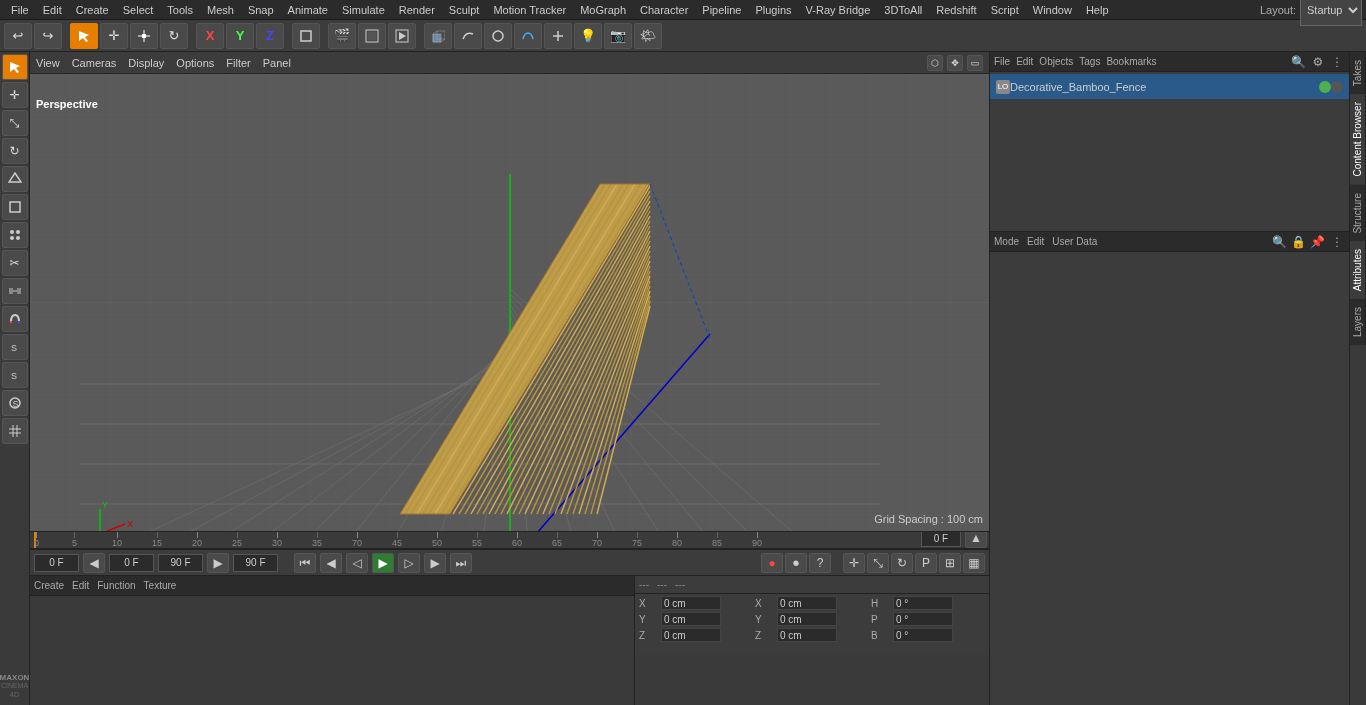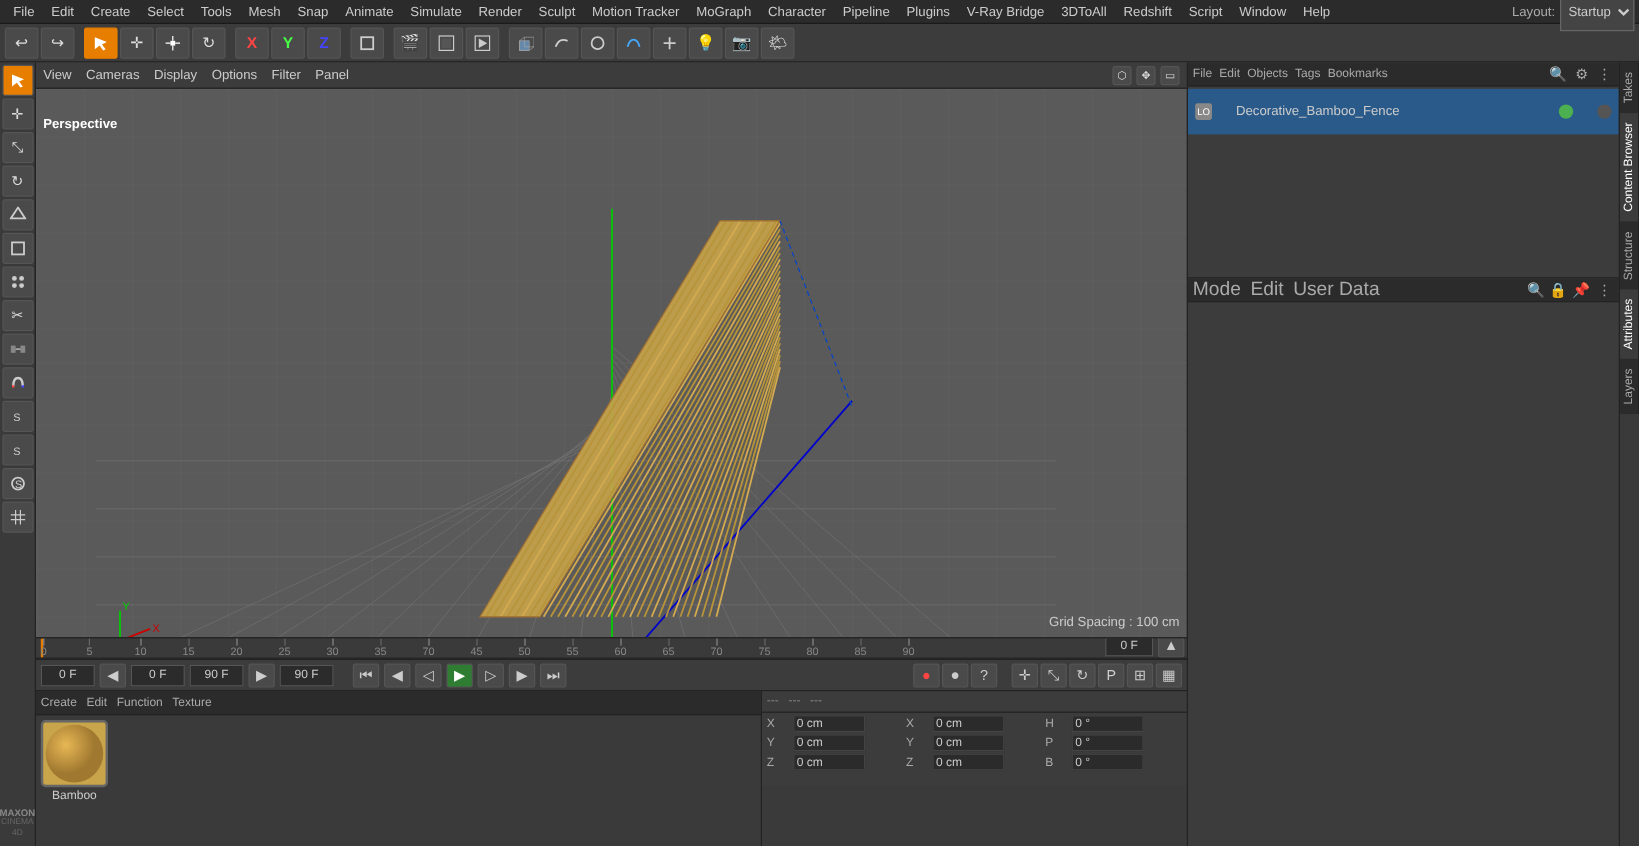--- a/index.html
+++ b/index.html
@@ -223,24 +223,24 @@
       background: none; border: none;
       color: #aaa; font-size: 12px; cursor: pointer;
       display: flex; align-items: center; justify-content: center;
     }
     #objects-list {
       padding: 2px 0;
     }
     .obj-row {
       display: flex;
       align-items: center;
-      height: 38px;
+      height: 25px;
       padding: 0 6px;
       cursor: pointer;
-      gap: 20px;
+      gap: 0;
     }
     .obj-row.selected { background: #2a5a8a; }
     .obj-icon { width: 14px; height: 14px; background: #888; border-radius: 2px; font-size: 8px; display: flex; align-items: center; justify-content: center; color: #fff; }
     .obj-name { color: #ccc; font-size: 11px; flex: 1; }
     .obj-dot { width: 12px; height: 12px; border-radius: 50%; }
     .obj-dot.green { background: #4caf50; }
 
     
     #attributes-panel {
       flex: 1;
@@ -250,21 +250,21 @@
     }
     #attr-toolbar {
       display: flex;
       align-items: center;
       background: #2b2b2b;
       height: 20px;
       padding: 0 4px;
       gap: 8px;
       border-bottom: 1px solid #222;
     }
-    .attr-menu { color: #aaa; font-size: 16px; cursor: pointer; }
+    .attr-menu { color: #aaa; font-size: 10px; cursor: pointer; }
     .attr-icons-right { margin-left: auto; display: flex; gap: 3px; }
 
     
     #bottom-area {
       display: flex;
       height: 130px;
     }
 
     
     #material-panel {
@@ -891,36 +891,20 @@
 
     <div id="bottom-area">
 
       <div id="material-panel">
         <div id="mat-toolbar">
           <div class="mat-menu">Create</div>
           <div class="mat-menu">Edit</div>
           <div class="mat-menu">Function</div>
           <div class="mat-menu">Texture</div>
         </div>
-        <div id="mat-content">
-          <div class="mat-item">
-            <div class="mat-thumb">
-              <svg width="52" height="52" viewBox="0 0 52 52">
-                <defs>
-                  <radialGradient id="bambooBall" cx="35%" cy="35%">
-                    <stop offset="0%" stop-color="#e8b855"></stop>
-                    <stop offset="100%" stop-color="#a07830"></stop>
-                  </radialGradient>
-                </defs>
-                <circle cx="26" cy="26" r="24" fill="url(#bambooBall)"></circle>
-              </svg>
-            </div>
-            <span class="mat-name">Bamboo</span>
-          </div>
-        </div>
       </div>
 
       <div id="coord-bar">
         <div id="coord-top">
           <span class="coord-dash">---</span>
           <span class="coord-dash">---</span>
           <span class="coord-dash">---</span>
         </div>
         <div id="coord-grid">
 

